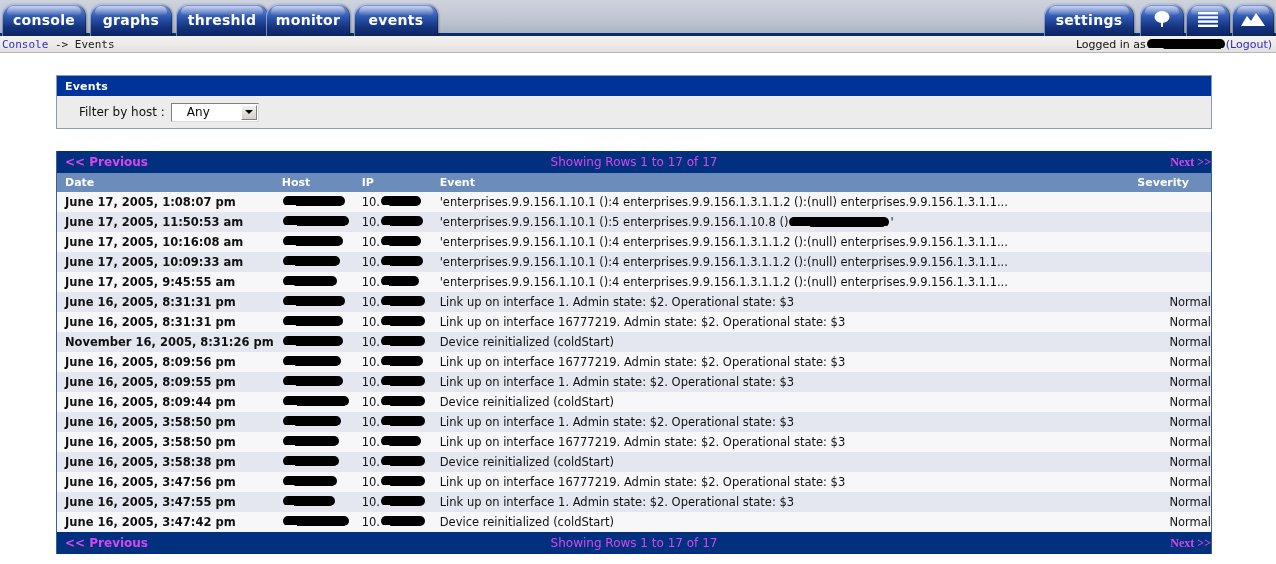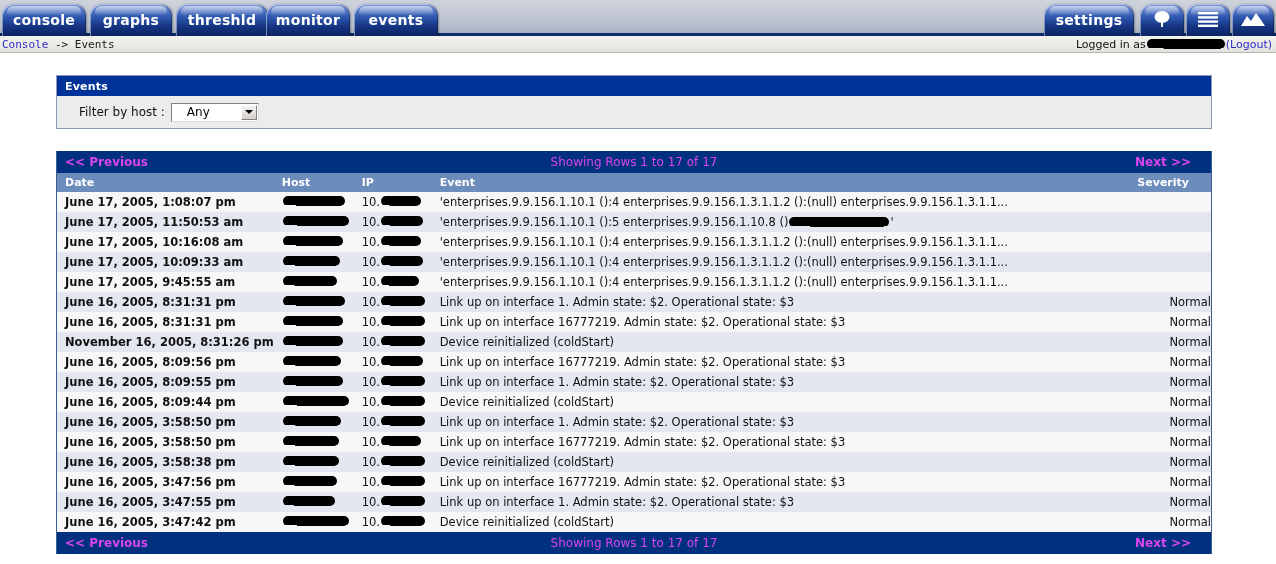--- a/index.html
+++ b/index.html
@@ -166,21 +166,21 @@
   .pagebar {
     height: 22px;
     background: #00307e;
     color: #d946ef;
     display: flex; align-items: center;
     position: relative;
     font-size: 12px;
   }
   .pagebar .prev { position: absolute; left: 8px; font-weight: bold; cursor: pointer; }
   .pagebar .mid  { width: 100%; text-align: center; }
-  .pagebar .next { position: absolute; right: 20px; font-weight: bold; cursor: pointer; }
+  .pagebar .next { position: absolute; right: 0; font-weight: bold; cursor: pointer; font-family: Liberation Serif, serif; }
 
   table.evt { width: 100%; border-collapse: collapse; }
   table.evt th {
     background: #6c8cbc;
     color: #ffffff;
     font-size: 11px;
     font-weight: bold;
     text-align: left;
     height: 19px;
     padding: 0 0 0 8px;

